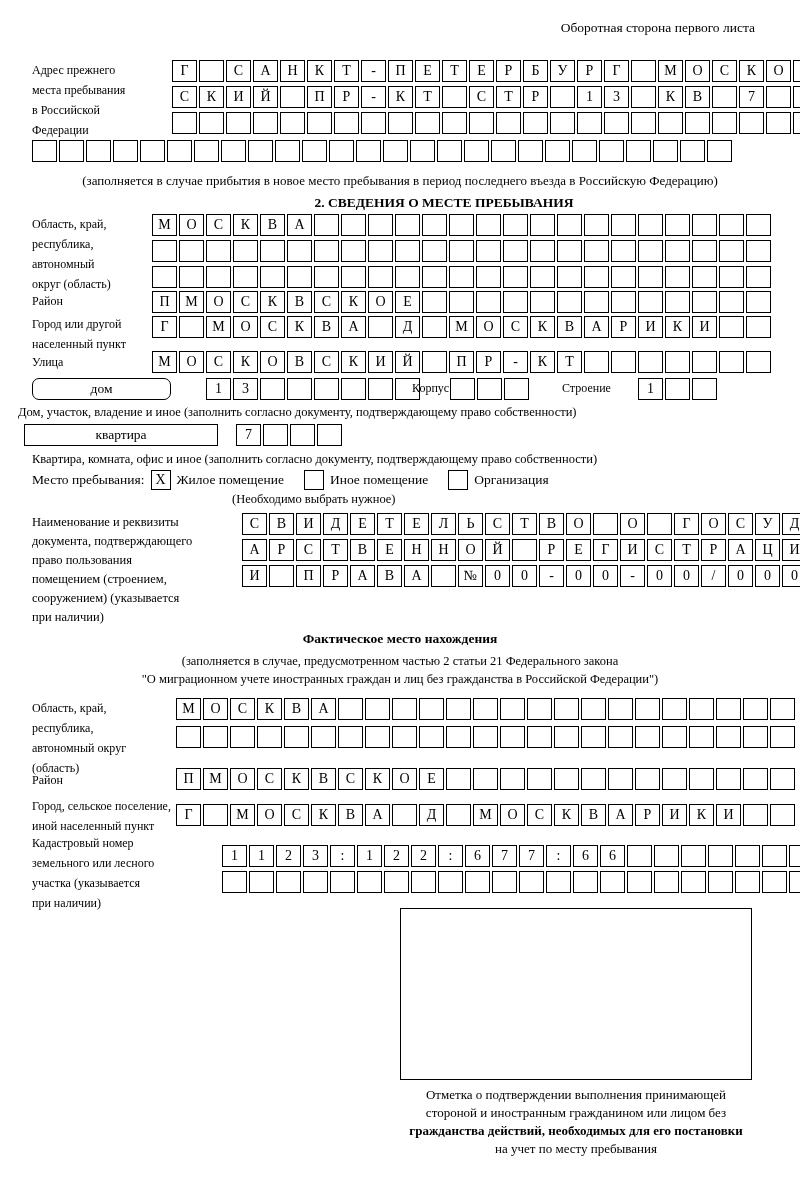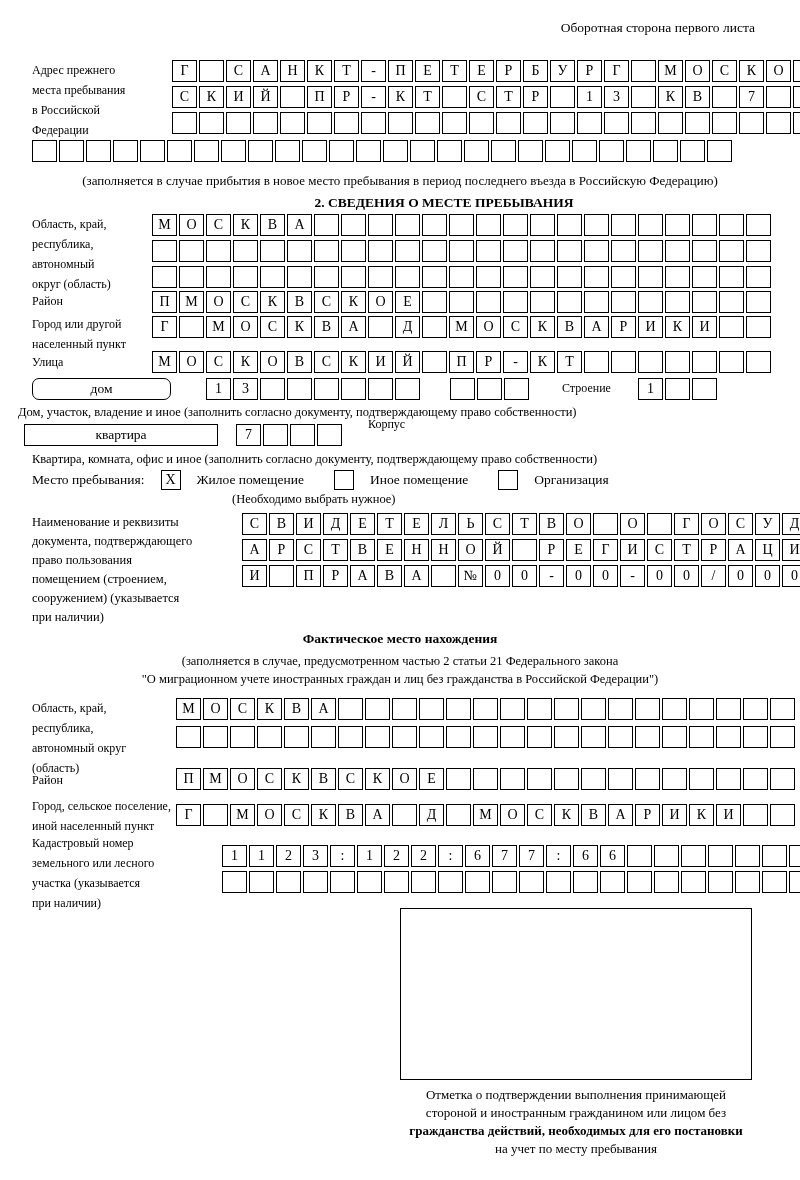--- a/index.html
+++ b/index.html
@@ -81,21 +81,21 @@
     text-align: center;
     font-size: 14px;
     line-height: 18px;
     vertical-align: middle;
   }
   .inline-row {
     position: absolute;
     font-size: 13.5px;
     display: flex;
     align-items: center;
-    gap: 16px;
+    gap: 6px;
   }
   .bigbox {
     position: absolute;
     border: 1px solid #000;
     box-sizing: border-box;
   }
   .footnote {
     position: absolute;
     text-align: center;
     font-size: 13px;
@@ -391,21 +391,21 @@
   <div class="boxrow" id="s2-house" style="left:206px; top:378px;">
       <div class="cell">1</div>
       <div class="cell">3</div>
       <div class="cell blank"></div>
       <div class="cell blank"></div>
       <div class="cell blank"></div>
       <div class="cell blank"></div>
       <div class="cell blank"></div>
       <div class="cell blank"></div>
     </div>
-  <div class="lbl" style="left:368px; top:378px;margin-top:36px;">Корпус</div>
+  <div class="lbl" style="left:412px; top:378px;">Корпус</div>
   <div class="boxrow" id="s2-korpus" style="left:450px; top:378px;">
       <div class="cell blank"></div>
       <div class="cell blank"></div>
       <div class="cell blank"></div>
     </div>
   <div class="lbl" style="left:562px; top:378px;">Строение</div>
   <div class="boxrow" id="s2-stroenie" style="left:638px; top:378px;">
       <div class="cell">1</div>
       <div class="cell blank"></div>
       <div class="cell blank"></div>

